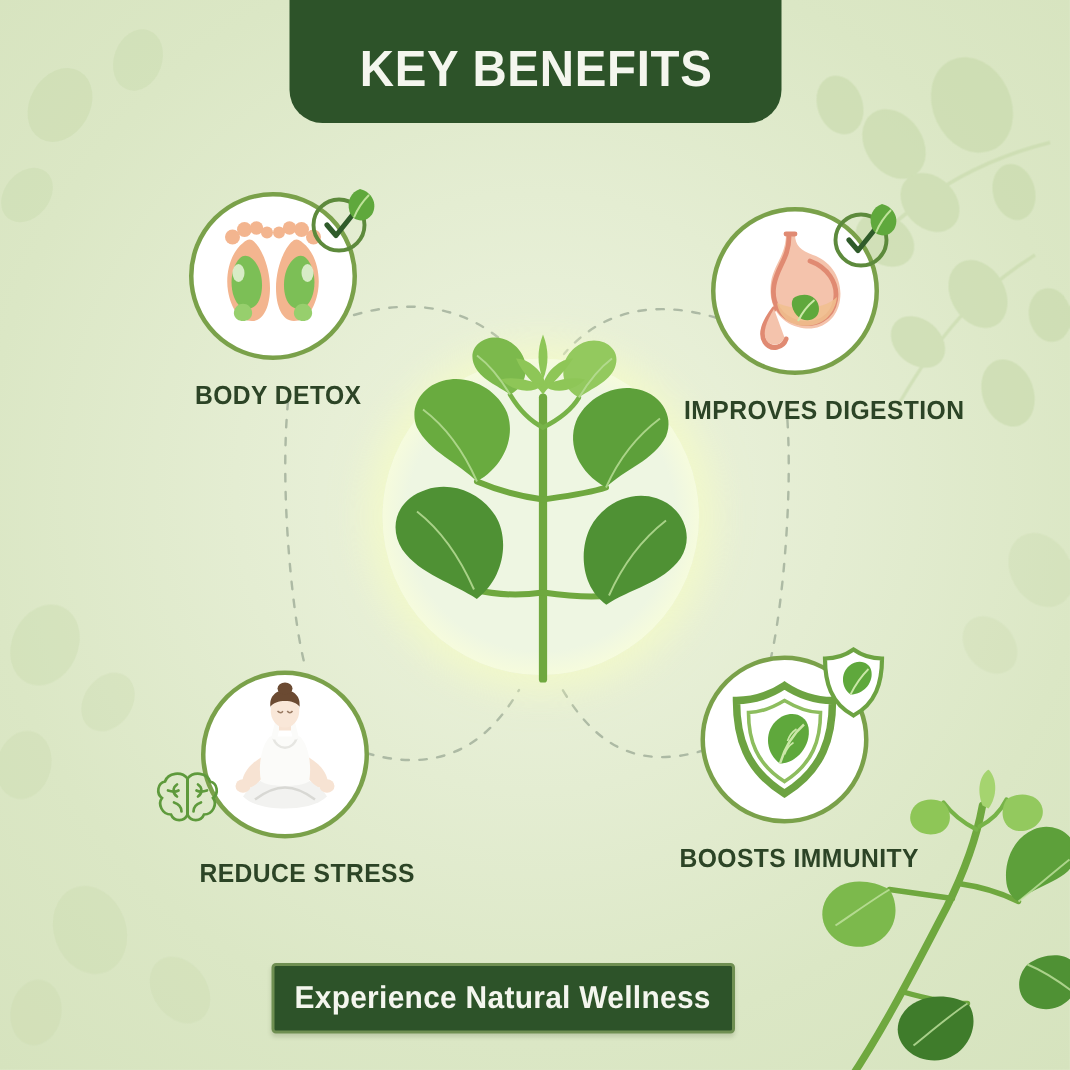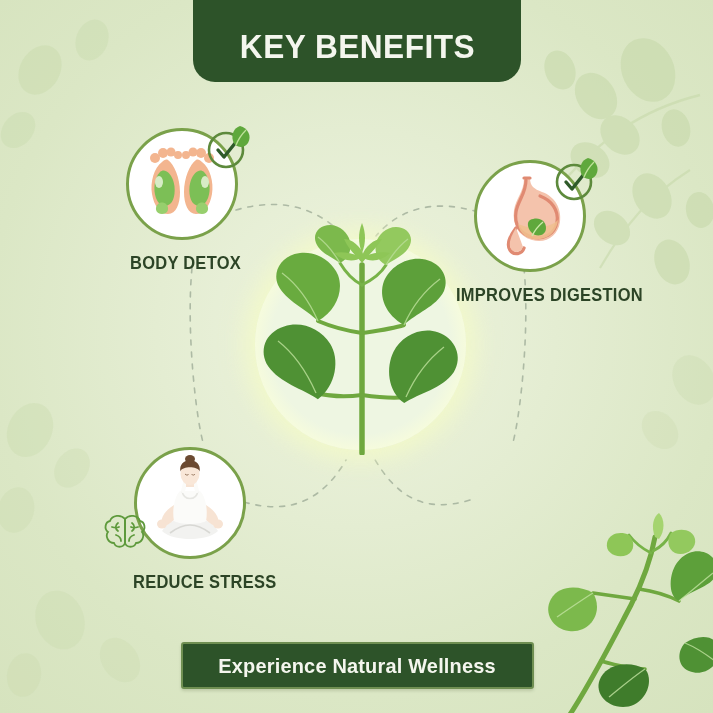--- a/index.html
+++ b/index.html
@@ -33,21 +33,21 @@
     color:#f4f6ee;
     font-size:34px;
     font-weight:bold;
     letter-spacing:0.5px;
     transform:scaleX(0.93);
     font-family:"Liberation Sans", sans-serif;
   }
 
   .bottom-banner {
     position:absolute; left:181px; top:642px;
-    width:353px; height:47px;
+    width:309px; height:47px;
     background:#2d5329;
     border:2px solid #6f8f52;
     border-radius:3px;
     display:flex; align-items:center; justify-content:center;
     box-shadow:0 2px 3px rgba(60,80,40,0.18);
   }
   .bottom-banner .cta {
     color:#f4f6ee;
     font-size:21px;
     font-weight:bold;
@@ -88,21 +88,21 @@
     font-weight:bold;
     color:#2c4426;
     letter-spacing:0.3px;
     white-space:nowrap;
     transform:scaleX(0.94);
     transform-origin:left center;
   }
 
   #node-detox     { left:126px; top:128px; }
   #node-detox .label   { left:4px; top:125px; }
-  #node-digestion { left:474px; top:160px; }
+  #node-digestion { left:474px; top:138px; }
   #node-digestion .label { left:-18px; top:125px; }
   #node-stress    { left:134px; top:447px; }
   #node-stress .label  { left:-1px; top:125px; }
   #node-immunity  { left:467px; top:437px; }
   #node-immunity .label { left:-14px; top:125px; }
 
   .side-ico { position:absolute; width:46px; height:44px; }
 
   .connectors { position:absolute; inset:0; pointer-events:none; }
 
@@ -310,20 +310,40 @@
           <path d="M14 26 C17 27 19 29 19 32"></path>
           <path d="M32 26 C29 27 27 29 27 32"></path>
           <path d="M10 18 C13 19 15 19 17 18"></path>
           <path d="M36 18 C33 19 31 19 29 18"></path>
         </g>
       </svg>
     </div>
     <span class="label">REDUCE STRESS</span>
   </div>
 
+  <div class="node" id="node-immunity">
+    <div class="circle-wrap">
+      <div class="icon-circle">
+        <svg viewBox="0 0 100 100" width="100" height="100">
+          <path d="M50 14 C62 22 74 24 82 24 C82 48 76 70 50 86 C24 70 18 48 18 24 C26 24 38 22 50 14 Z" fill="none" stroke="#6da342" stroke-width="5"></path>
+          <path d="M50 24 C60 30 68 32 74 32 C74 50 69 66 50 78 C31 66 26 50 26 32 C32 32 40 30 50 24 Z" fill="#ffffff" stroke="#8dbd5e" stroke-width="2.4"></path>
+          <path d="M47 66 C38 60 36 46 44 38 C52 30 64 32 66 42 C68 54 58 66 47 66 Z" fill="#5fa83c"></path>
+          <path d="M63 40 C56 46 50 56 47 66" stroke="#cbe8a8" stroke-width="1.7" fill="none"></path>
+          <path d="M58 43 C55 45 53 48 52 51" stroke="#cbe8a8" stroke-width="1.1" fill="none"></path>
+          <path d="M56 52 C53 54 51 57 50 60" stroke="#cbe8a8" stroke-width="1.1" fill="none"></path>
+        </svg>
+      </div>
+      <svg class="badge" style="left:74px; top:-12px; width:56px; height:58px;" viewBox="0 0 56 58">
+        <path d="M28 8 C35 13 42 14 47 14 C47 30 43 44 28 52 C13 44 9 30 9 14 C14 14 21 13 28 8 Z" fill="#ffffff" stroke="#6da342" stroke-width="2.8"></path>
+        <path d="M26 38 C20 34 19 24 25 19 C31 14 39 16 40 23 C41 31 34 38 26 38 Z" fill="#5fa83c"></path>
+        <path d="M38 21 C33 26 29 32 26 38" stroke="#cbe8a8" stroke-width="1.2" fill="none"></path>
+      </svg>
+    </div>
+    <span class="label">BOOSTS IMMUNITY</span>
+  </div>
 
   <svg class="corner-plant" viewBox="0 0 180 210">
     <path d="M28 206 C52 170 72 130 92 92 C104 68 112 46 116 24" stroke="#6fa83f" stroke-width="5" fill="none" stroke-linecap="round"></path>
     <path d="M96 86 C82 84 68 82 54 80" stroke="#6fa83f" stroke-width="3.6" fill="none" stroke-linecap="round"></path>
     <path d="M100 76 C114 78 128 82 140 88" stroke="#6fa83f" stroke-width="3.6" fill="none" stroke-linecap="round"></path>
     <path d="M62 148 C76 152 92 156 106 156" stroke="#6fa83f" stroke-width="3.6" fill="none" stroke-linecap="round"></path>
     <path d="M112 40 C104 36 96 30 90 22" stroke="#77b348" stroke-width="2.8" fill="none" stroke-linecap="round"></path>
     <path d="M114 38 C122 34 128 28 132 20" stroke="#77b348" stroke-width="2.8" fill="none" stroke-linecap="round"></path>
 
     <path d="M54 80 C40 72 20 72 12 86 C4 100 14 116 30 118 C46 120 58 108 58 94 C58 88 56 83 54 80 Z" fill="#7cb94c"></path>

